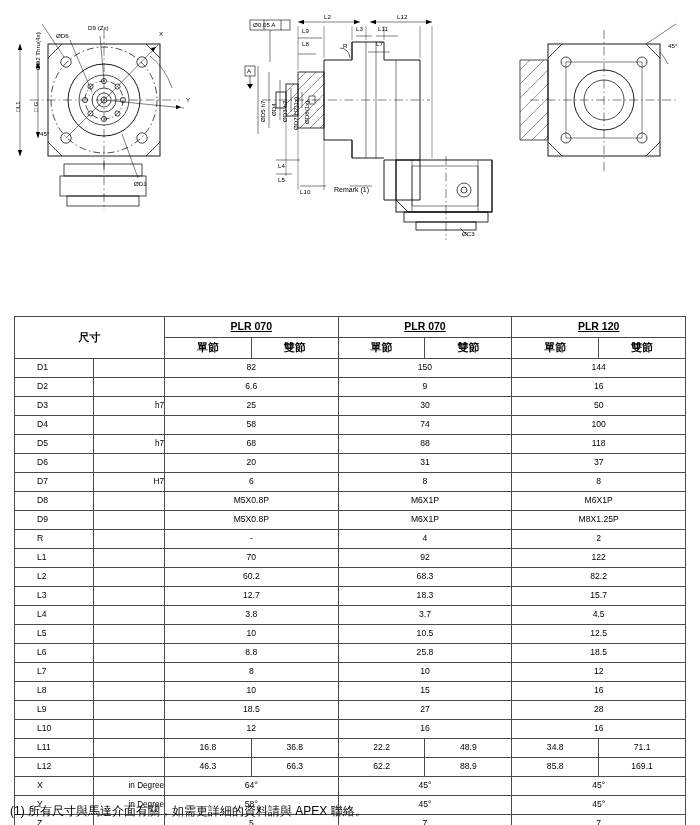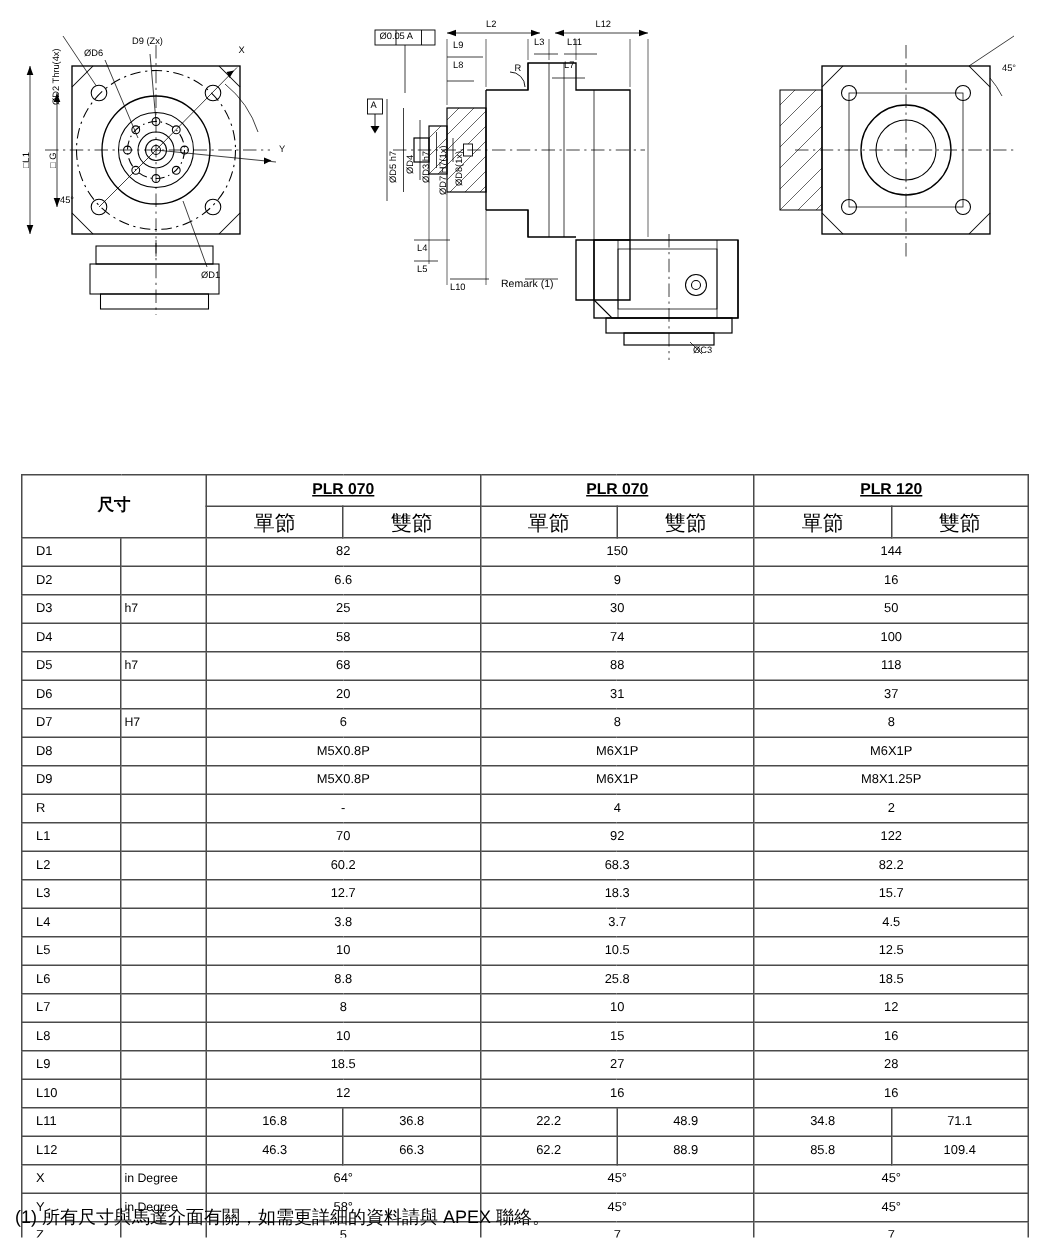--- a/index.html
+++ b/index.html
@@ -69,34 +69,34 @@
     font-weight: normal;
     line-height: 1.05;
   }
   table.spec th.model {
     font-size: 10.5px;
     font-weight: bold;
     height: 20px;
     text-decoration: underline;
   }
   table.spec th.sub {
-    font-size: 14px;
-    font-weight: normal;
+    font-size: 11px;
+    font-weight: bold;
     height: 20px;
   }
   table.spec .dimname {
     width: 56px;
     text-align: left;
-    padding-left: 9px;
+    padding-left: 22px;
     font-size: 8.6px;
   }
   table.spec .dimsuffix {
     width: 54px;
-    text-align: left;
-    padding-left: 2px;
+    text-align: right;
+    padding-left: 16px;
     font-size: 8.2px;
     border-left: none;
   }
   table.spec td.nb-left { border-left: none; }
   table.spec th.hdr-dim {
     font-size: 11px;
     font-weight: bold;
   }
   .footnote {
     position: absolute;
@@ -502,21 +502,21 @@
             <td>71.1</td>
           </tr>
           <tr>
             <td class="dimname">L12</td>
             <td class="dimsuffix nb-left"></td>
             <td>46.3</td>
             <td>66.3</td>
             <td>62.2</td>
             <td>88.9</td>
             <td>85.8</td>
-            <td>109.4</td>
+            <td>169.1</td>
           </tr>
           <tr>
             <td class="dimname">X</td>
             <td class="dimsuffix nb-left">in Degree</td>
             <td colspan="2">64°</td>
             <td colspan="2">45°</td>
             <td colspan="2">45°</td>
           </tr>
           <tr>
             <td class="dimname">Y</td>

